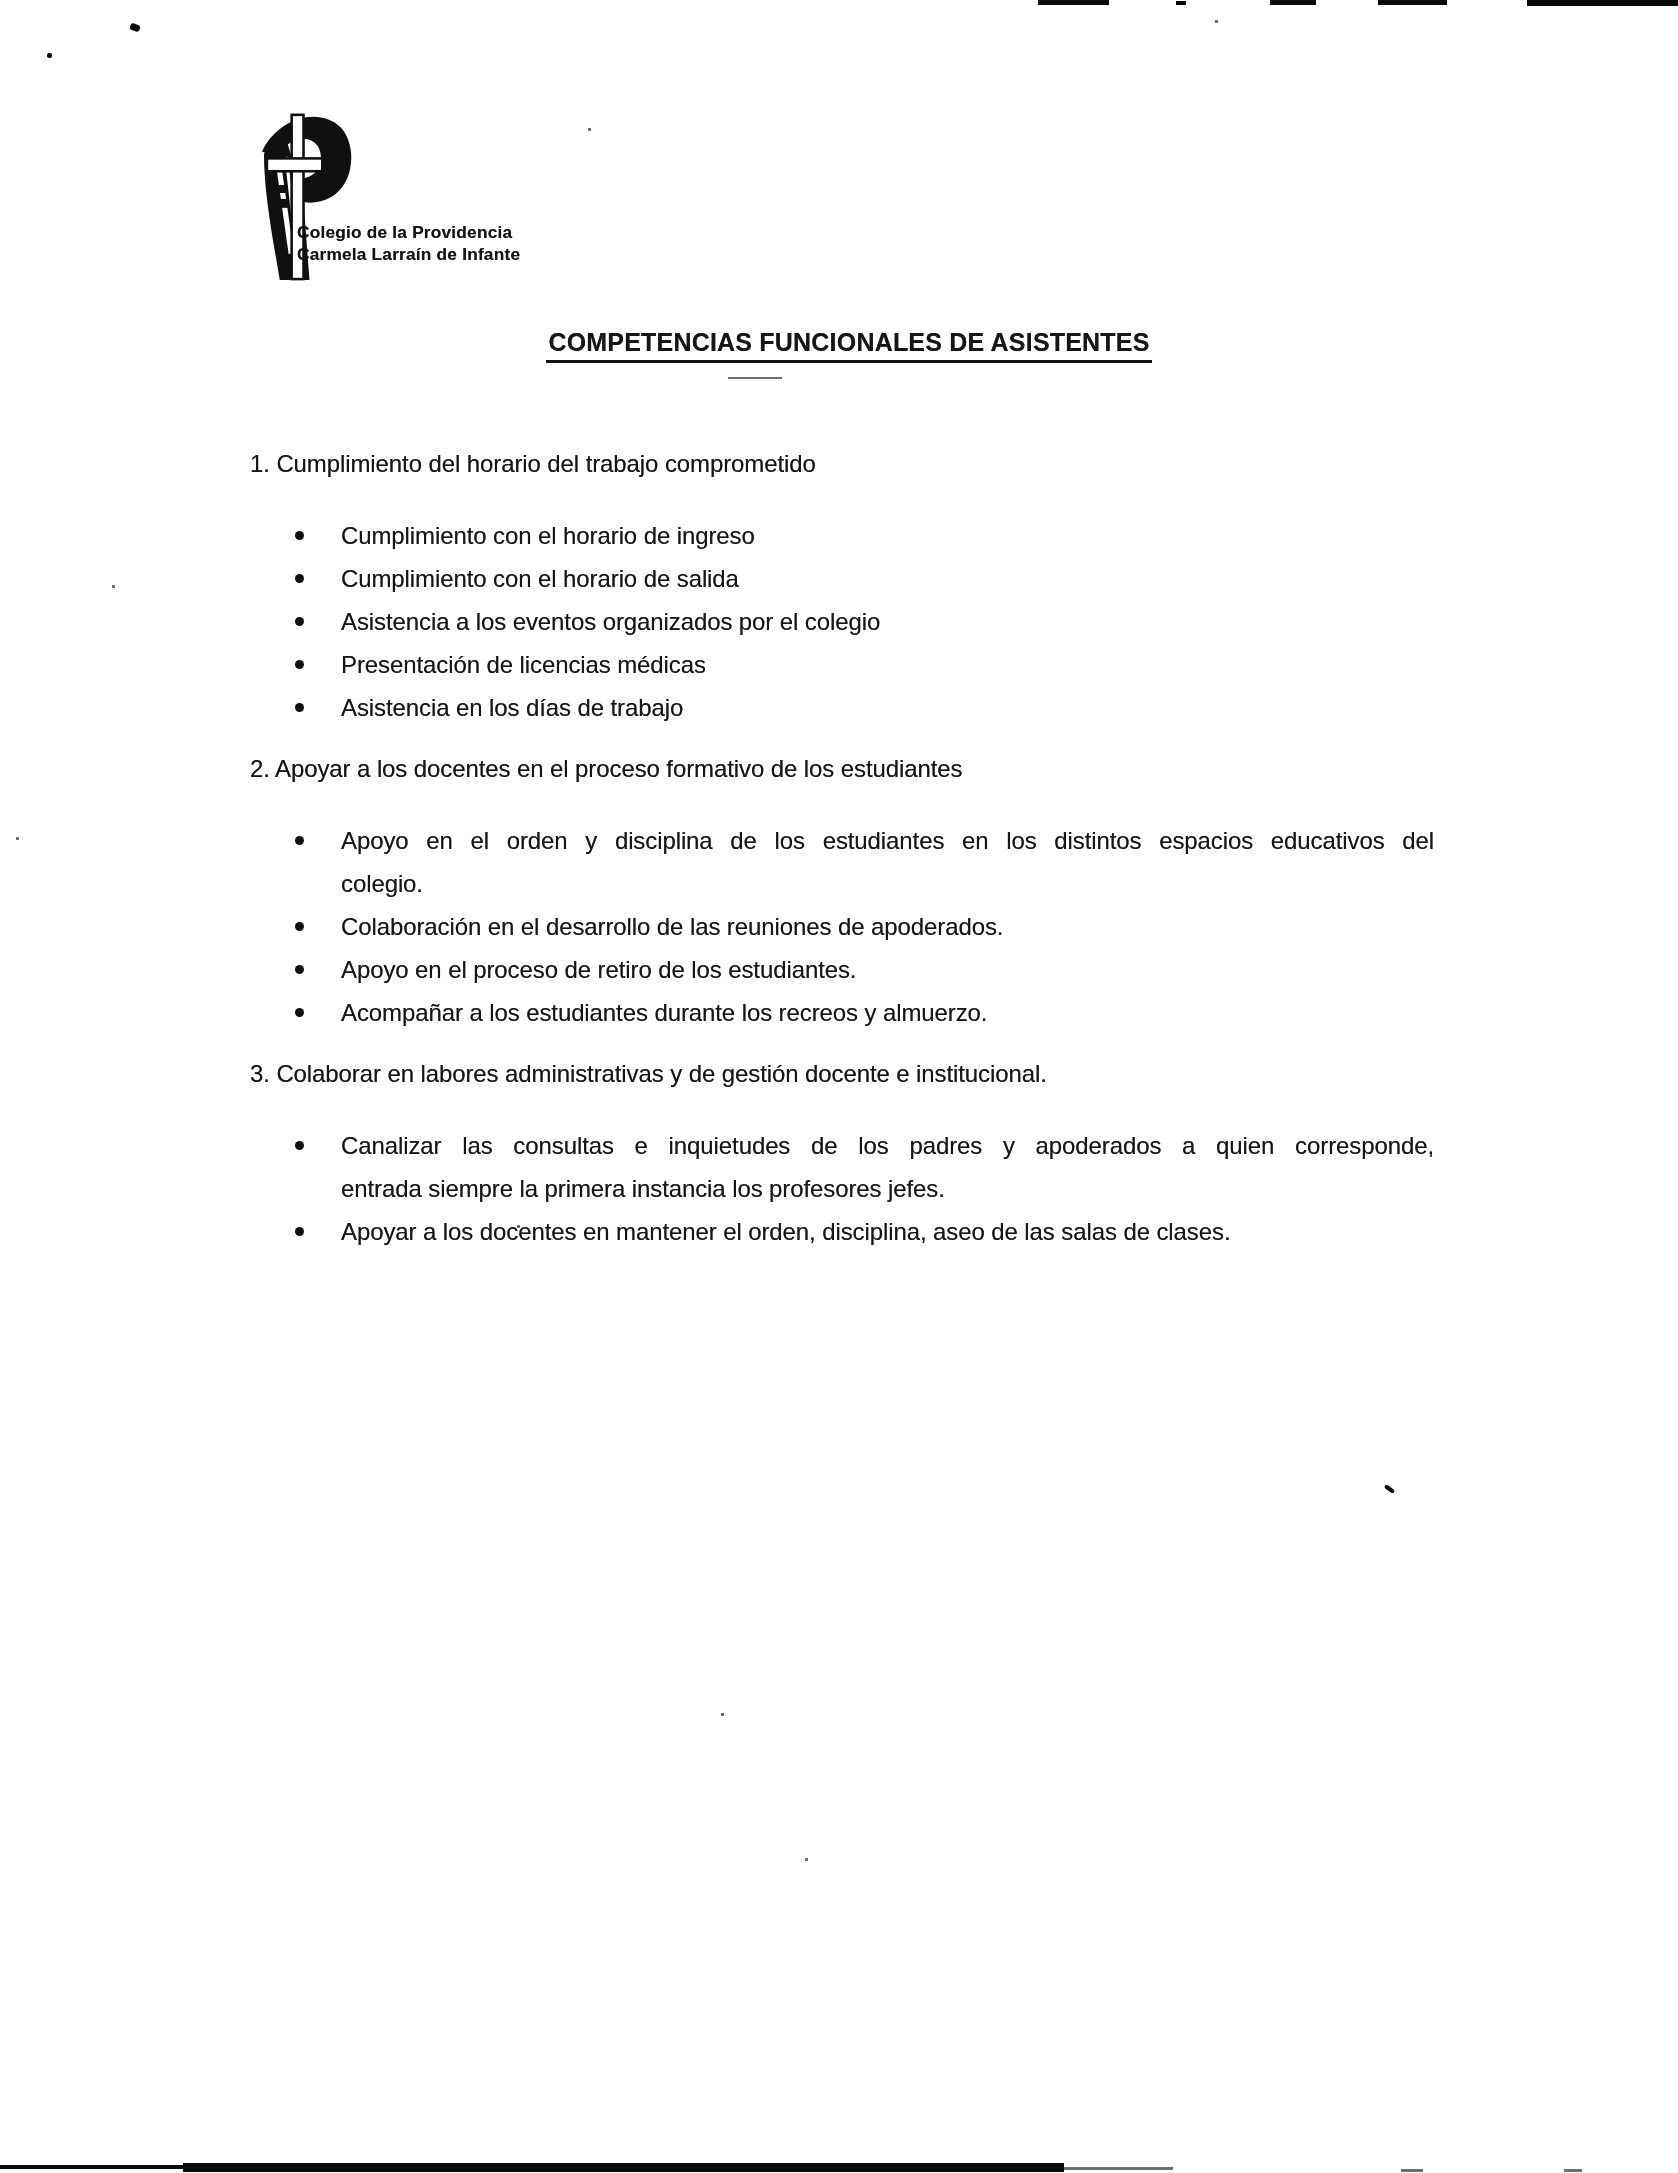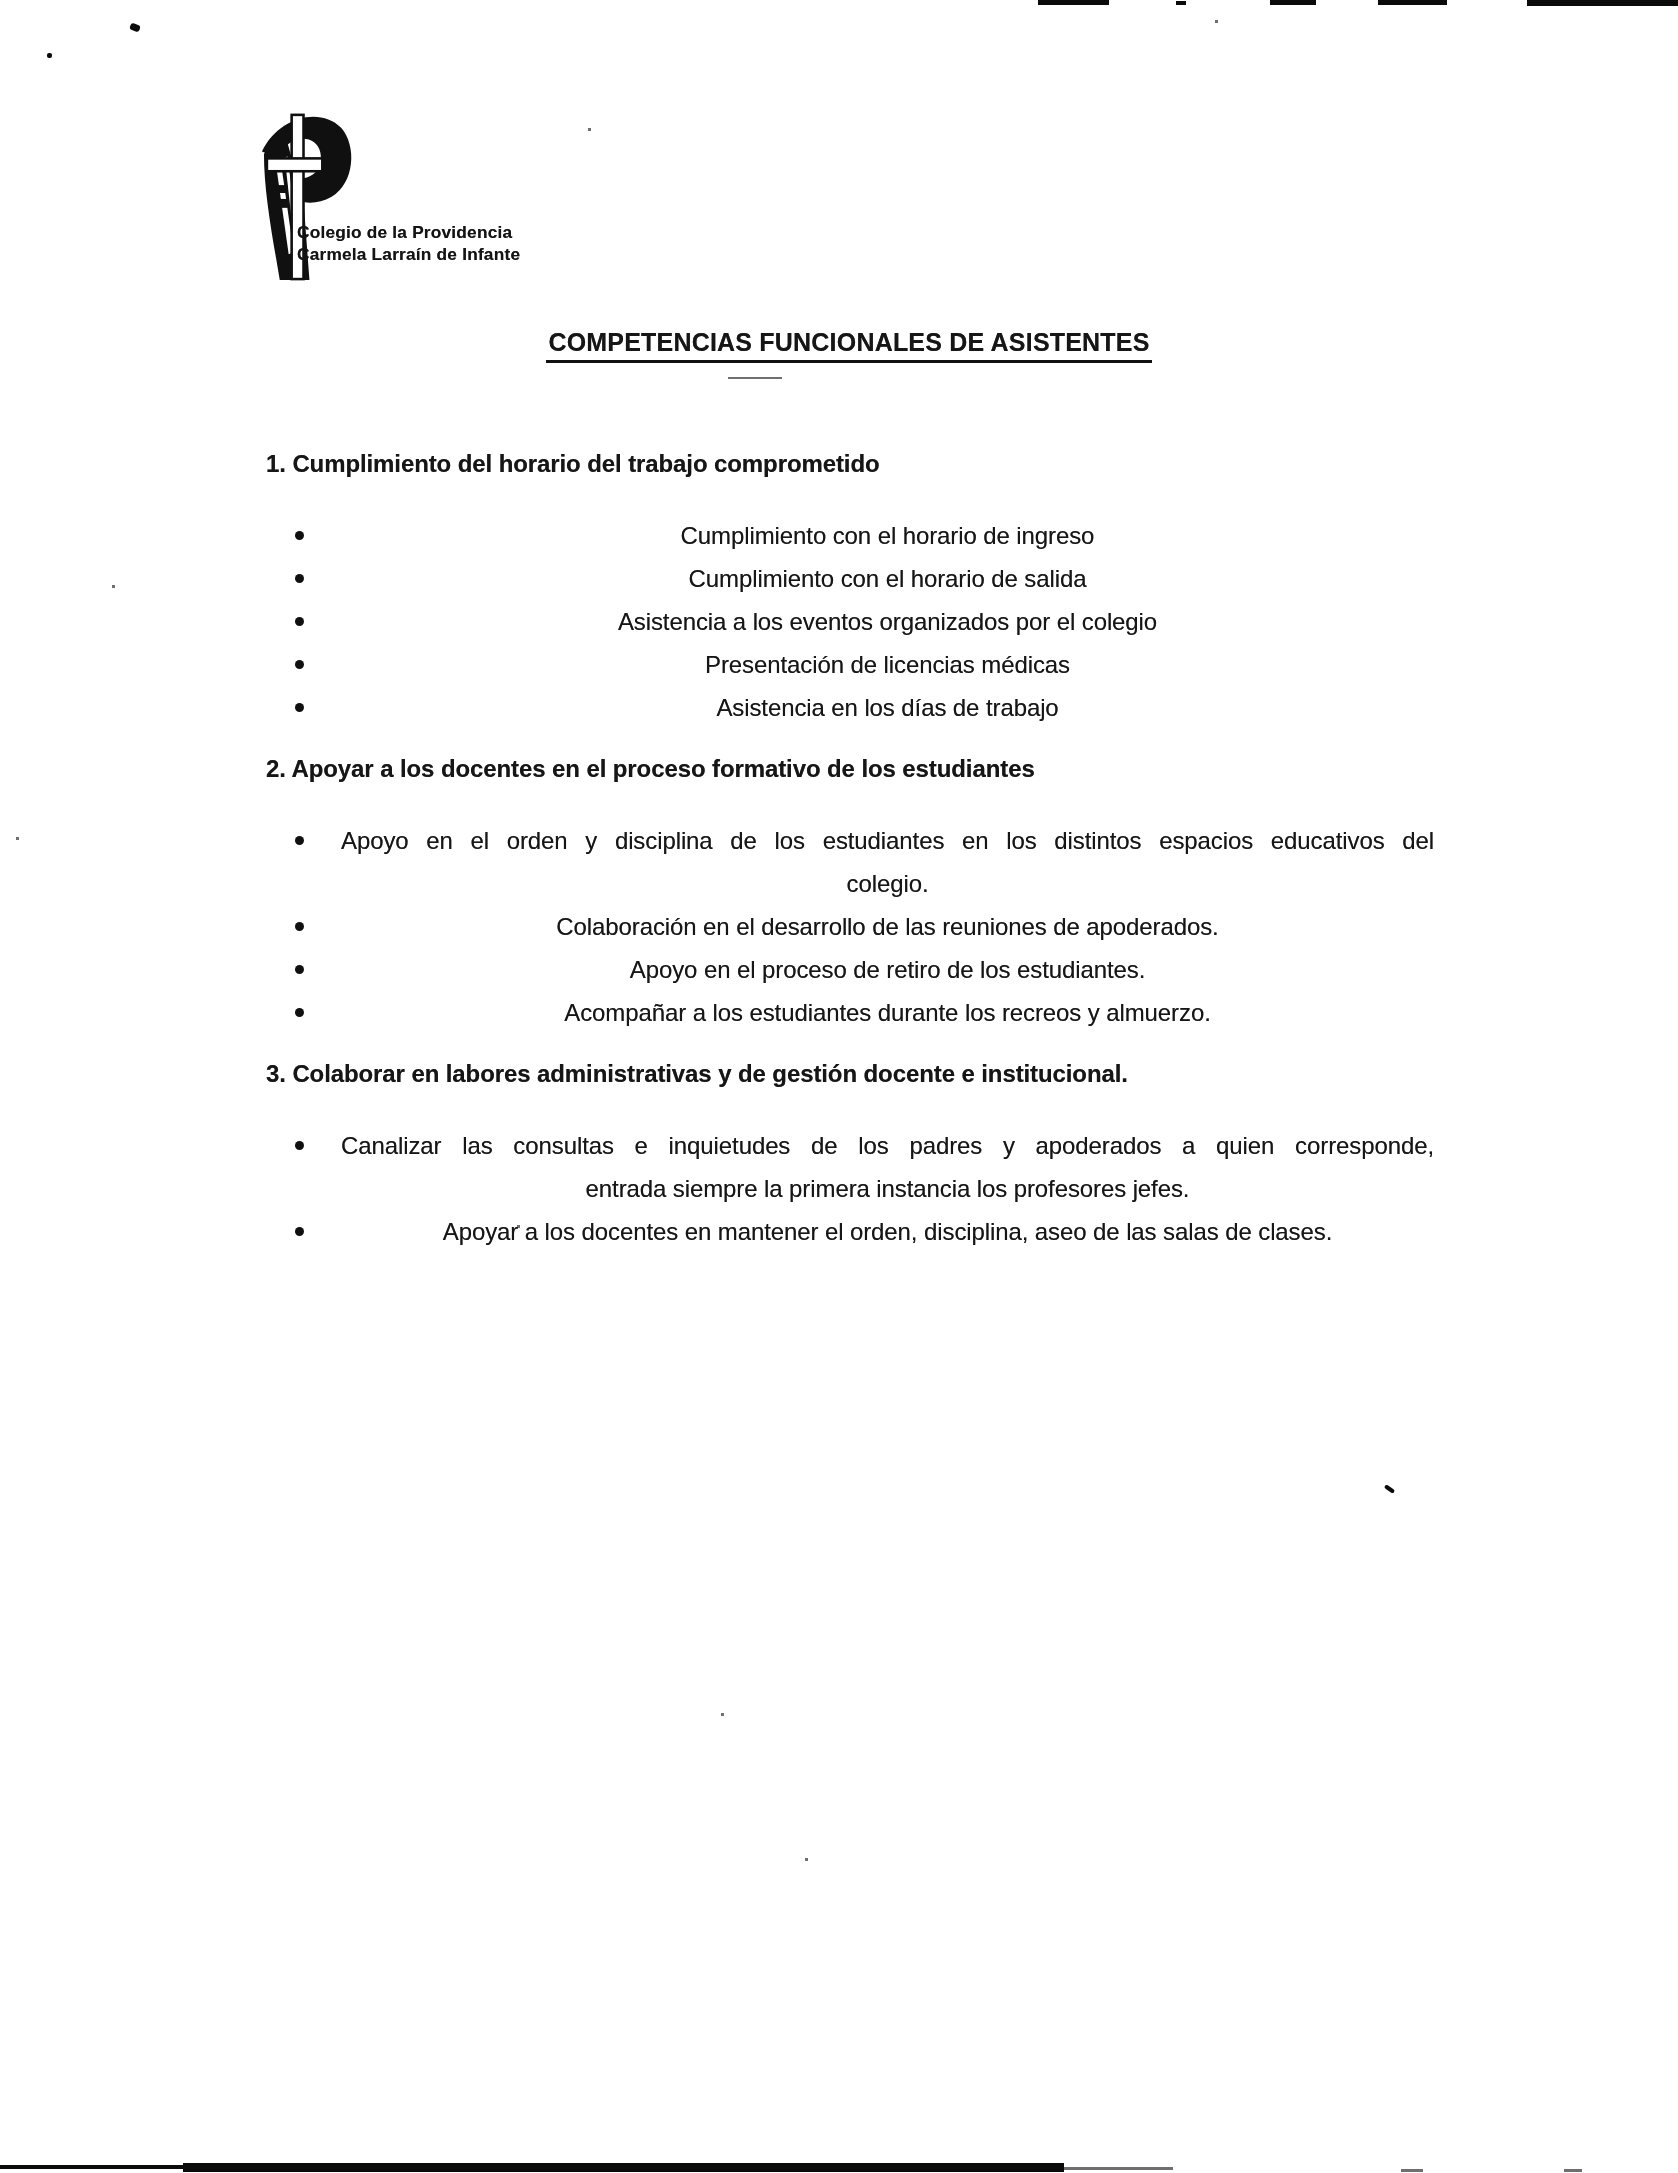--- a/index.html
+++ b/index.html
@@ -32,39 +32,38 @@
     display:inline-block;
     font-size:25px;font-weight:700;letter-spacing:0.2px;
     border-bottom:3px solid #111;
     padding:0 2px 3px 2px;
     text-shadow:0 0 0.6px rgba(0,0,0,.6);
   }
 
   
   .content{position:absolute;left:250px;top:441px;width:1184px;}
   .sec-h{
-    margin:16px;
-    font-size:24px;font-weight:700;line-height:32px;
+    margin:0;
+    font-size:24px;font-weight:400;line-height:32px;
     letter-spacing:-0.1px;
     text-shadow:0 0 0.6px rgba(0,0,0,.55);
   }
   #sec1 .sec-h{margin-top:7px;}
   #sec2,#sec3{margin-top:24px;}
   .list{margin-top:34px;}
   .item{position:relative;padding-left:91px;}
   .bullet{
     position:absolute;left:45px;top:17px;
     width:9px;height:9px;border-radius:50%;background:#101010;
   }
   .line{
     font-size:24px;line-height:43px;
     letter-spacing:-0.1px;
     text-shadow:0 0 0.5px rgba(0,0,0,.5);
     max-width:1093px;
-    text-align:center;
   }
   .line.just{text-align:justify;text-align-last:justify;}
 </style>
 </head>
 <body>
 
 <div class="page">
 
   <div class="art" style="left:1038px;top:0;width:71px;height:5px;"></div>
   <div class="art" style="left:1176px;top:1px;width:10px;height:4px;"></div>

